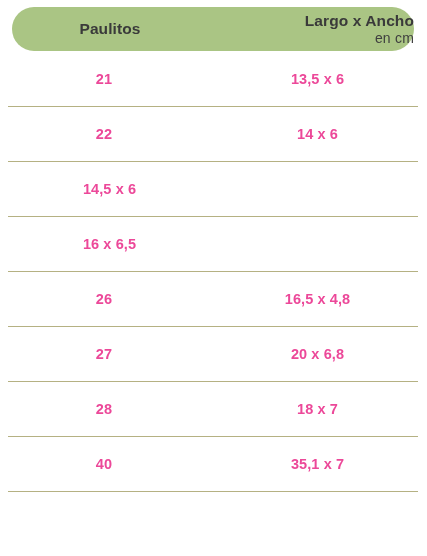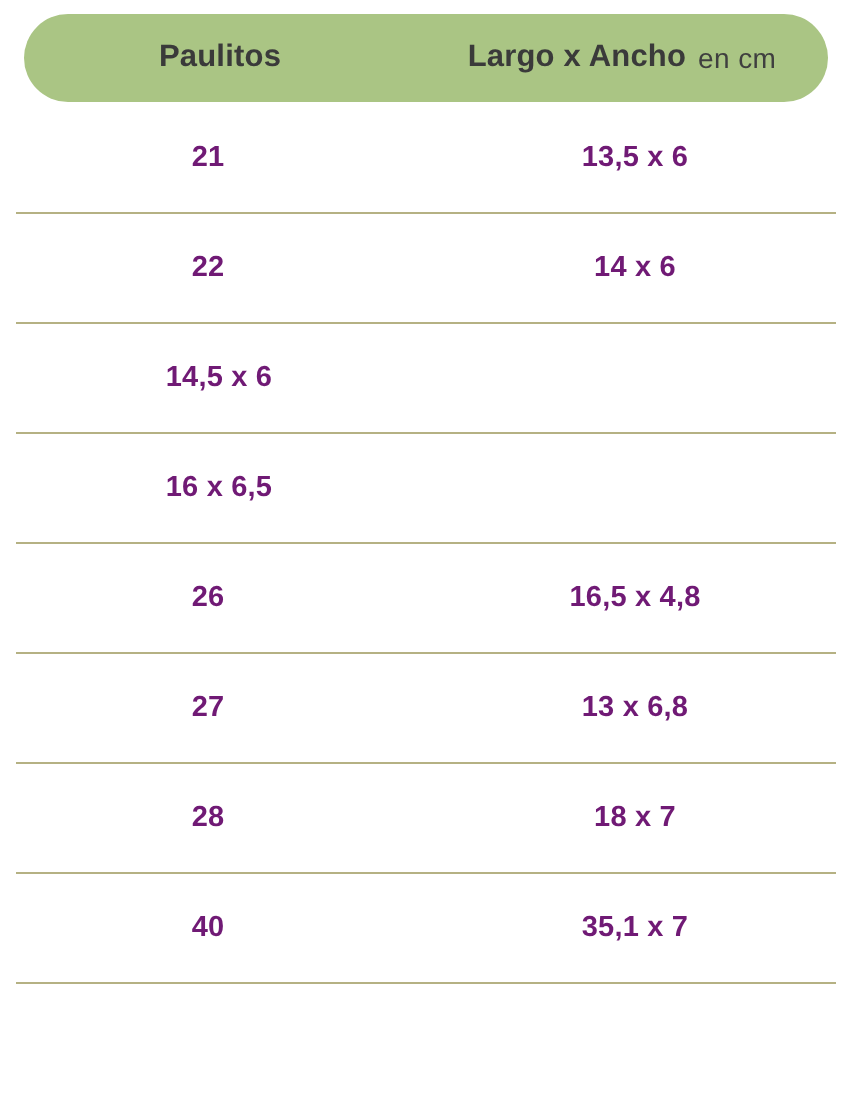--- a/index.html
+++ b/index.html
@@ -29,35 +29,36 @@
     width: 402px;
     height: 44px;
     background: #aac584;
     border-radius: 22px;
     display: flex;
     align-items: center;
     box-sizing: border-box;
   }
   .header-cell {
     display: flex;
-    align-items: center;
+    align-items: flex-end;
     justify-content: center;
     color: #3a3a3a;
     font-size: 15.5px;
     font-weight: bold;
     letter-spacing: 0.1px;
     white-space: nowrap;
   }
   .header-cell.col-a {
     
     width: 196px;
   }
   .header-cell.col-b {
     
     width: 206px;
+    flex-direction: column;
   }
   .header-sub {
     font-size: 14px;
     font-weight: normal;
     color: #3f3f3f;
     margin-left: 6px;
     letter-spacing: 0.2px;
   }
 
   
@@ -84,21 +85,21 @@
     background: #b5b183;
   }
   .table-row:last-child::after {
     top: auto;
     bottom: -1px;
   }
   .cell {
     display: flex;
     align-items: center;
     justify-content: center;
-    color: #701a75;
+    color: #ec4899;
     font-size: 14.5px;
     font-weight: bold;
     letter-spacing: 0.1px;
     white-space: nowrap;
   }
   .cell.col-a { width: 208px; }
   .cell.col-b { width: 219px; }
 </style>
 </head>
 <body>
@@ -136,21 +137,21 @@
       <div class="cell col-b">16 x 6,5</div>
     </div>
 
     <div class="table-row">
       <div class="cell col-a">26</div>
       <div class="cell col-b">16,5 x 4,8</div>
     </div>
 
     <div class="table-row">
       <div class="cell col-a">27</div>
-      <div class="cell col-b">13 x 6,8</div>
+      <div class="cell col-b">20 x 6,8</div>
     </div>
 
     <div class="table-row">
       <div class="cell col-a">28</div>
       <div class="cell col-b">18 x 7</div>
     </div>
 
     <div class="table-row">
       <div class="cell col-a">40</div>
       <div class="cell col-b">35,1 x 7</div>

